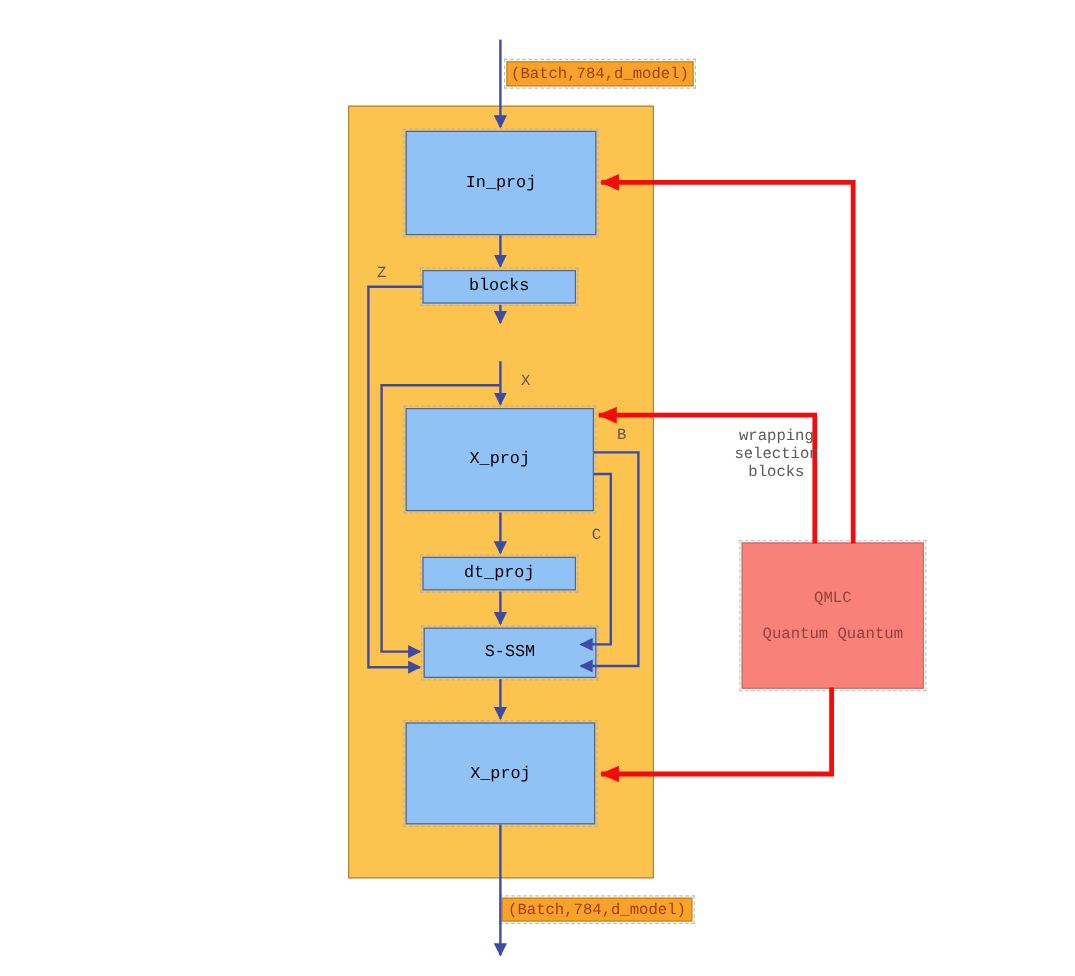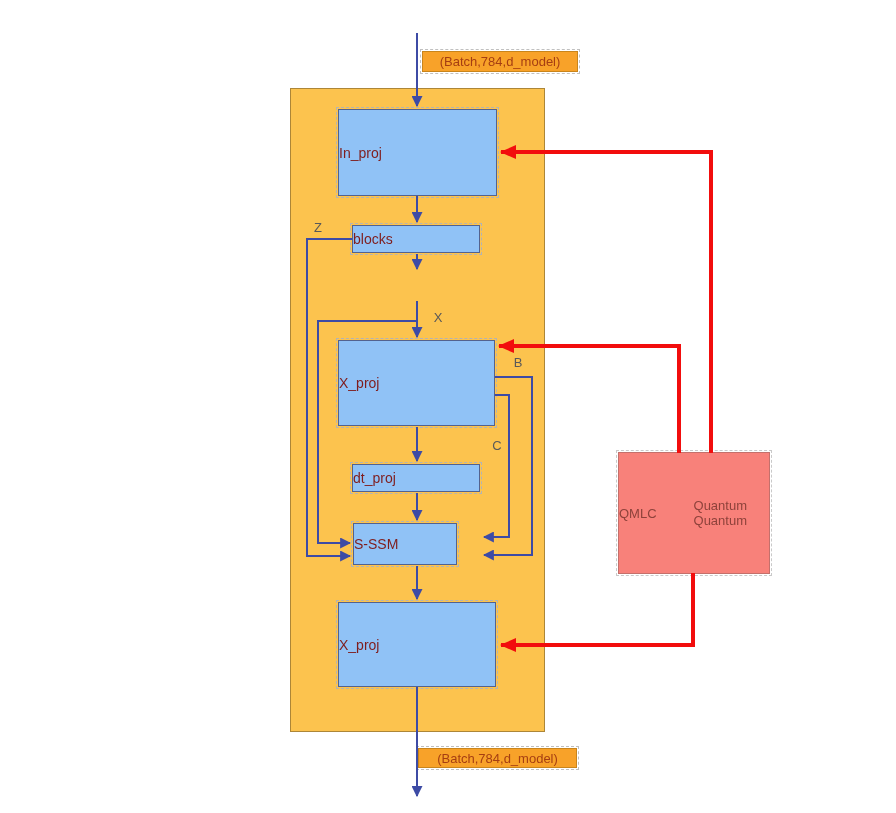--- a/index.html
+++ b/index.html
@@ -1,38 +1,38 @@
 <!DOCTYPE html>
 <html><head>
 <meta charset="utf-8">
 <style>
   html, body { margin: 0; padding: 0; background: #ffffff; }
   .canvas {
     position: relative;
     width: 896px;
     height: 813px;
     background: #ffffff;
-    font-family: Liberation Sans, sans-serif;
+    font-family: Liberation Mono, monospace;
     overflow: hidden;
   }
   .abs { position: absolute; }
   .container-rect {
     background: #FCC34E;
     border: 1px solid #AD8637;
     z-index: 1;
   }
   .node {
     background: #90C2F6;
     border: 1.5px solid #53628E;
     outline: 1px dashed #b3b3b3;
     outline-offset: 1px;
     display: flex;
     align-items: center;
-    justify-content: flex-start;
-    color: #7f1d1d;
+    justify-content: center;
+    color: #000000;
     font-size: 14px;
     z-index: 2;
     box-sizing: border-box;
   }
   .io-label {
     background: #F8A229;
     border: 1px solid #C9851B;
     outline: 1px dashed #c0c0c0;
     outline-offset: 1px;
     display: flex;
@@ -42,21 +42,21 @@
     font-size: 13px;
     z-index: 2;
     box-sizing: border-box;
   }
   .qmlc {
     background: #F8817A;
     border: 1px solid #C4706B;
     outline: 1px dashed #c9c9c9;
     outline-offset: 1px;
     display: flex;
-    flex-direction: row;
+    flex-direction: column;
     align-items: center;
     justify-content: center;
     gap: 15px;
     color: #8E423B;
     font-size: 13px;
     z-index: 2;
     box-sizing: border-box;
     text-align: center;
   }
   .edge-label {
@@ -132,31 +132,32 @@
   </div>
   <div class="abs node" style="left:352px; top:225px; width:128px; height:28px;">
     <span>blocks</span>
   </div>
   <div class="abs node" style="left:338px; top:340px; width:157px; height:86px;">
     <span>X_proj</span>
   </div>
   <div class="abs node" style="left:352px; top:464px; width:128px; height:28px;">
     <span>dt_proj</span>
   </div>
-  <div class="abs node" style="left:353px; top:523px; width:104px; height:42px;">
+  <div class="abs node" style="left:353px; top:523px; width:144px; height:42px;">
     <span>S-SSM</span>
   </div>
   <div class="abs node" style="left:338px; top:602px; width:158px; height:85px;">
     <span>X_proj</span>
   </div>
 
   <div class="abs qmlc" style="left:618px; top:452px; width:152px; height:122px;">
     <div>QMLC</div>
     <div>Quantum Quantum</div>
   </div>
 
   <div class="abs edge-label" style="left:308px; top:220px;">Z</div>
   <div class="abs edge-label" style="left:428px; top:310px;">X</div>
   <div class="abs edge-label" style="left:508px; top:355px;">B</div>
   <div class="abs edge-label" style="left:487px; top:438px;">C</div>
 
+  <div class="abs annotation" style="left:612px; top:356px;">wrapping selection blocks</div>
 
 </div>
 
 </body></html>

